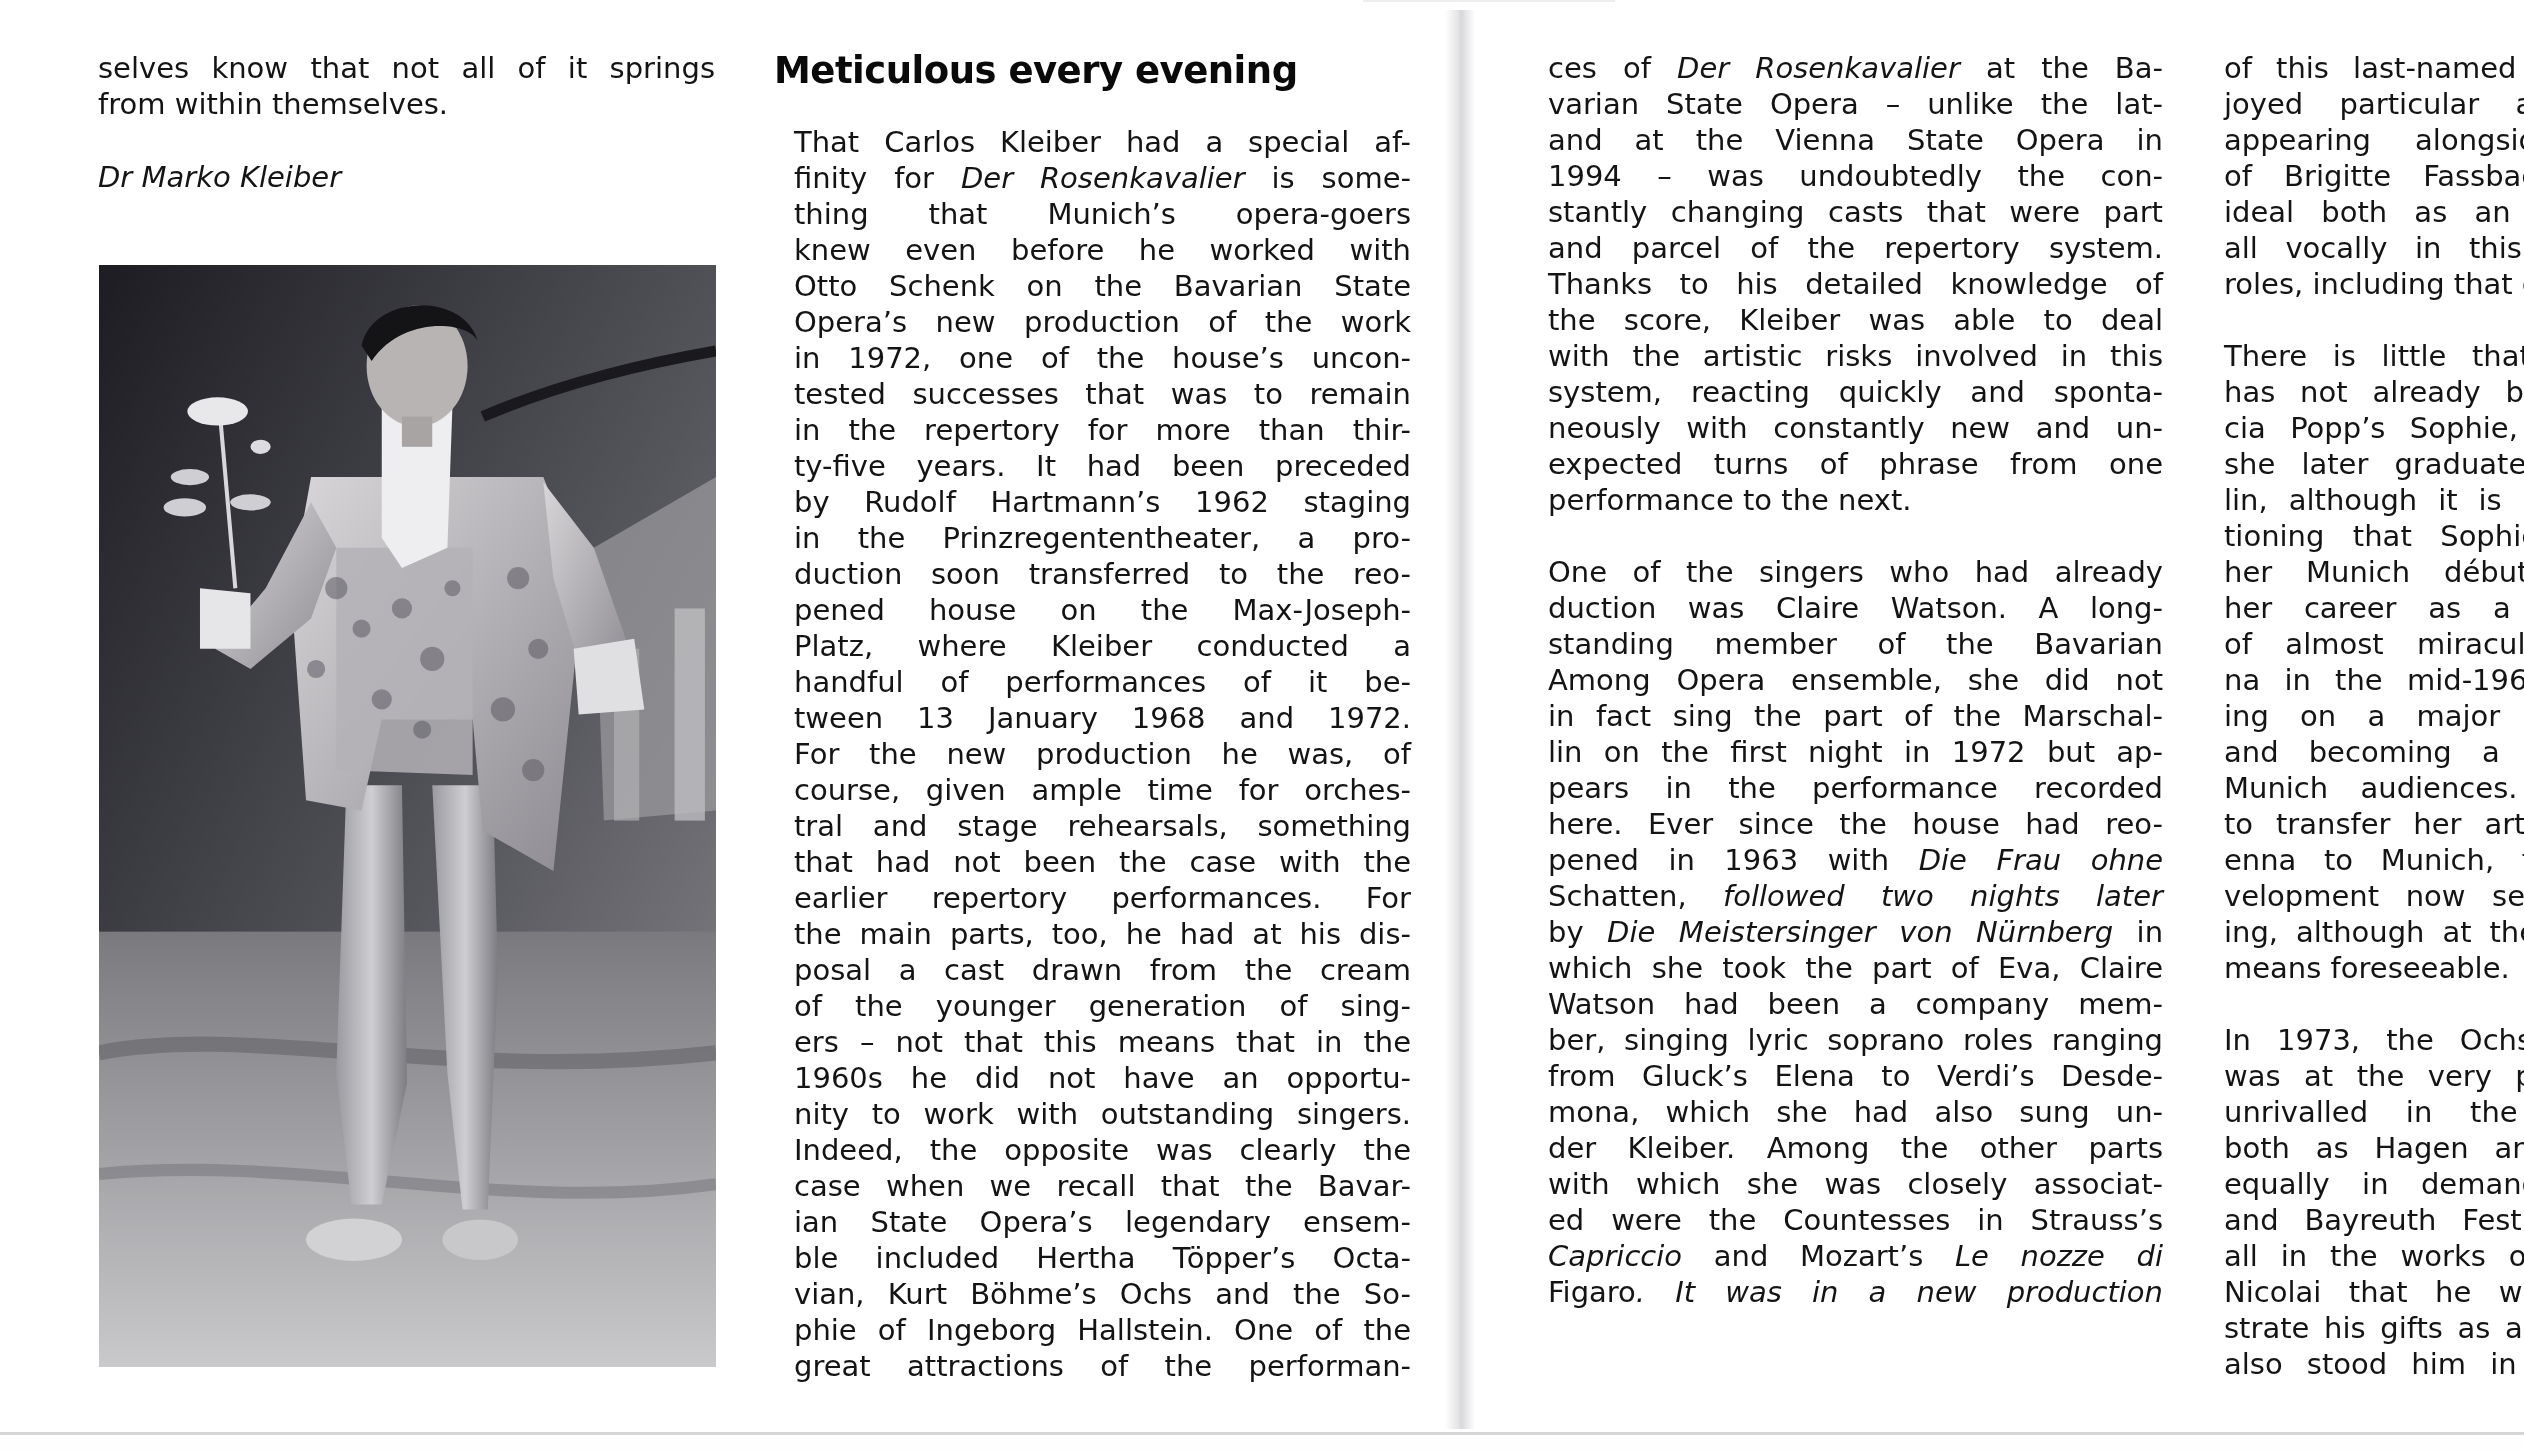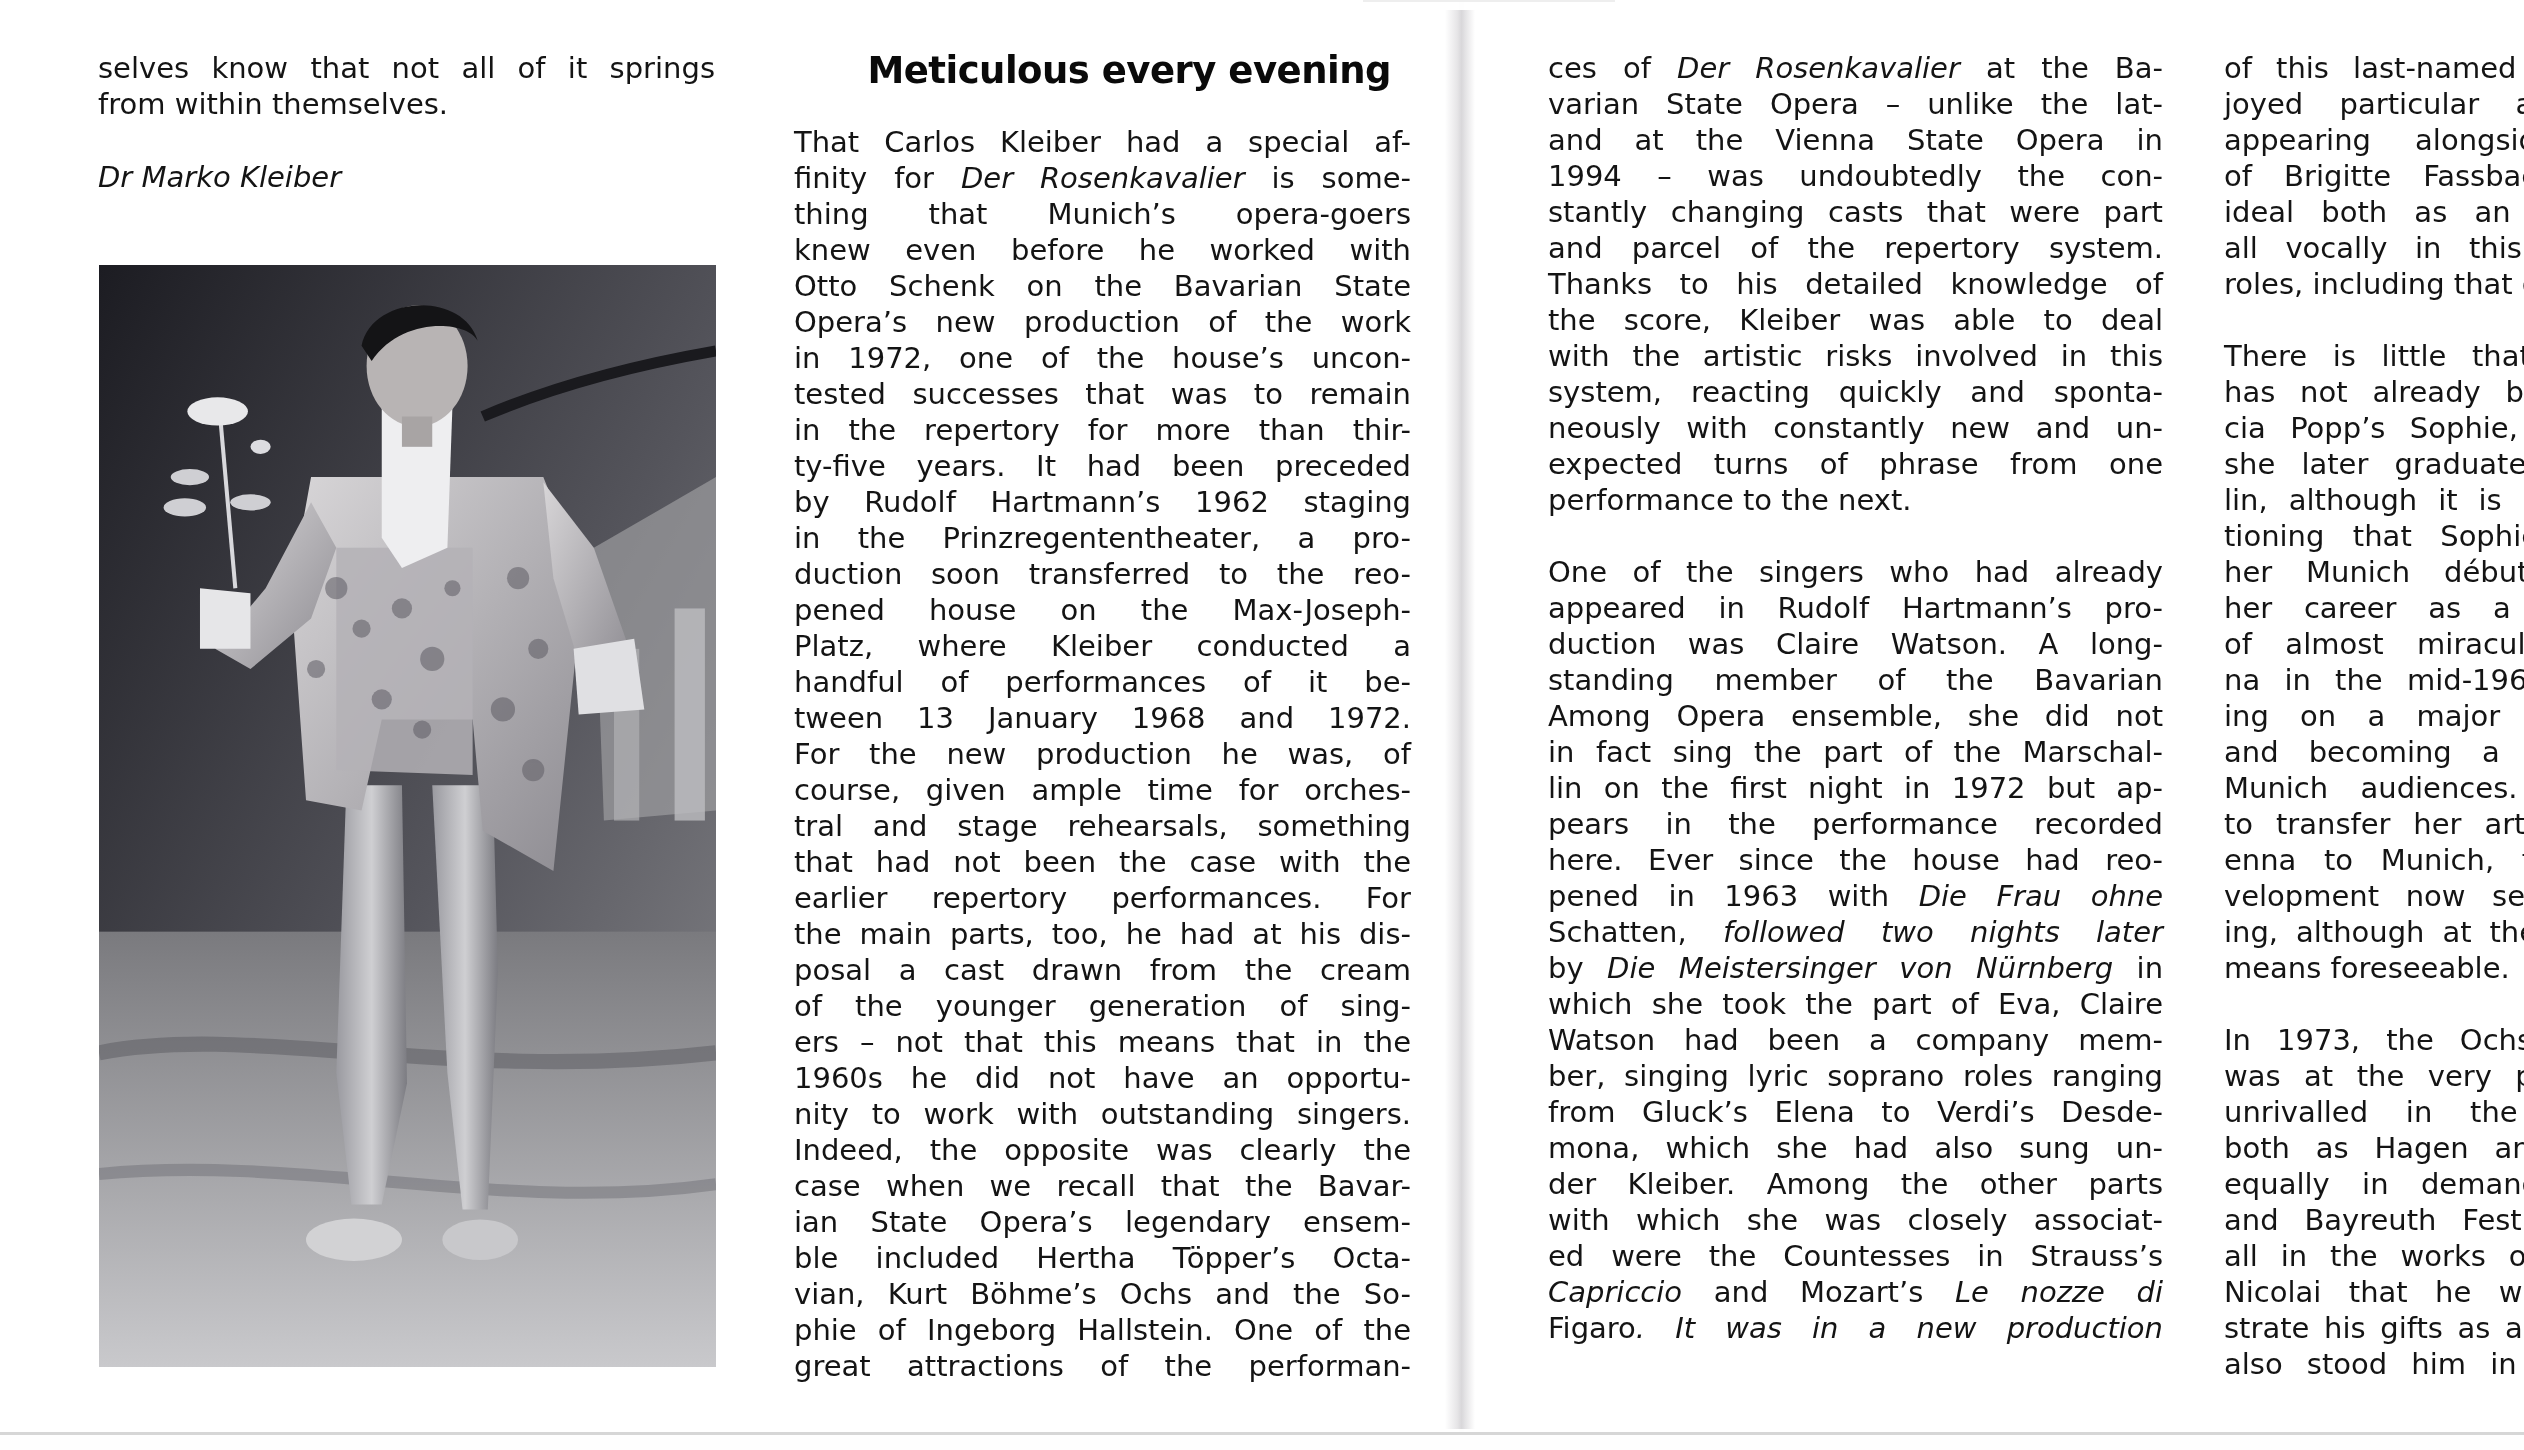--- a/index.html
+++ b/index.html
@@ -18,21 +18,21 @@
   .line { display: block; white-space: nowrap; text-align: justify; text-align-last: justify; height: 36px; }
   .line.last { text-align-last: left; }
   .line.blank { height: 36px; }
   .col i, .line .it { font-style: italic; }
 
   .col1 { left: 98px; top: 50px; width: 617px; }
   .col2 { left: 774px; top: 124px; width: 617px; margin-left: 20px; }
   .col3 { left: 1548px; top: 50px; width: 615px; }
   .col4 { left: 2224px; top: 50px; width: 616px; }
 
-  .heading { position: absolute; left: 774px; top: 48px; width: 617px; text-align: right;
+  .heading { position: absolute; left: 774px; top: 48px; width: 617px; text-align: left;
              font-family: "DejaVu Sans", "Liberation Sans", sans-serif; font-weight: bold;
              font-size: 37px; line-height: 45px; letter-spacing: -0.5px; color: #0a0a0a; }
 
   .signature { position: absolute; left: 98px; top: 159px; width: 617px; text-align: left;
                font-style: italic; font-size: 29px; line-height: 36px; }
 
   .photo { position: absolute; left: 99px; top: 265px; width: 617px; height: 1102px; overflow: hidden;
            background: radial-gradient(ellipse at 60% 40%, #6a6a70 0%, #3a3a40 45%, #1a1a1e 100%); }
   .photo svg { width: 100%; height: 100%; display: block; }
 </style>
@@ -178,21 +178,20 @@
       <span class="line">and parcel of the repertory system.</span>
       <span class="line">Thanks to his detailed knowledge of</span>
       <span class="line">the score, Kleiber was able to deal</span>
       <span class="line">with the artistic risks involved in this</span>
       <span class="line">system, reacting quickly and sponta-</span>
       <span class="line">neously with constantly new and un-</span>
       <span class="line">expected turns of phrase from one</span>
       <span class="line last">performance to the next.</span>
       <span class="line blank"></span>
       <span class="line">One of the singers who had already</span>
-      <span class="line">appeared in Rudolf Hartmann’s pro-</span>
       <span class="line">duction was Claire Watson. A long-</span>
       <span class="line">standing member of the Bavarian</span>
       <span class="line">Among Opera ensemble, she did not</span>
       <span class="line">in fact sing the part of the Marschal-</span>
       <span class="line">lin on the first night in 1972 but ap-</span>
       <span class="line">pears in the performance recorded</span>
       <span class="line">here. Ever since the house had reo-</span>
       <span class="line">pened in 1963 with <i>Die Frau ohne</i></span>
       <span class="line">Schatten,<i> followed two nights later</i></span>
       <span class="line">by <i>Die Meistersinger von Nürnberg</i> in</span>

